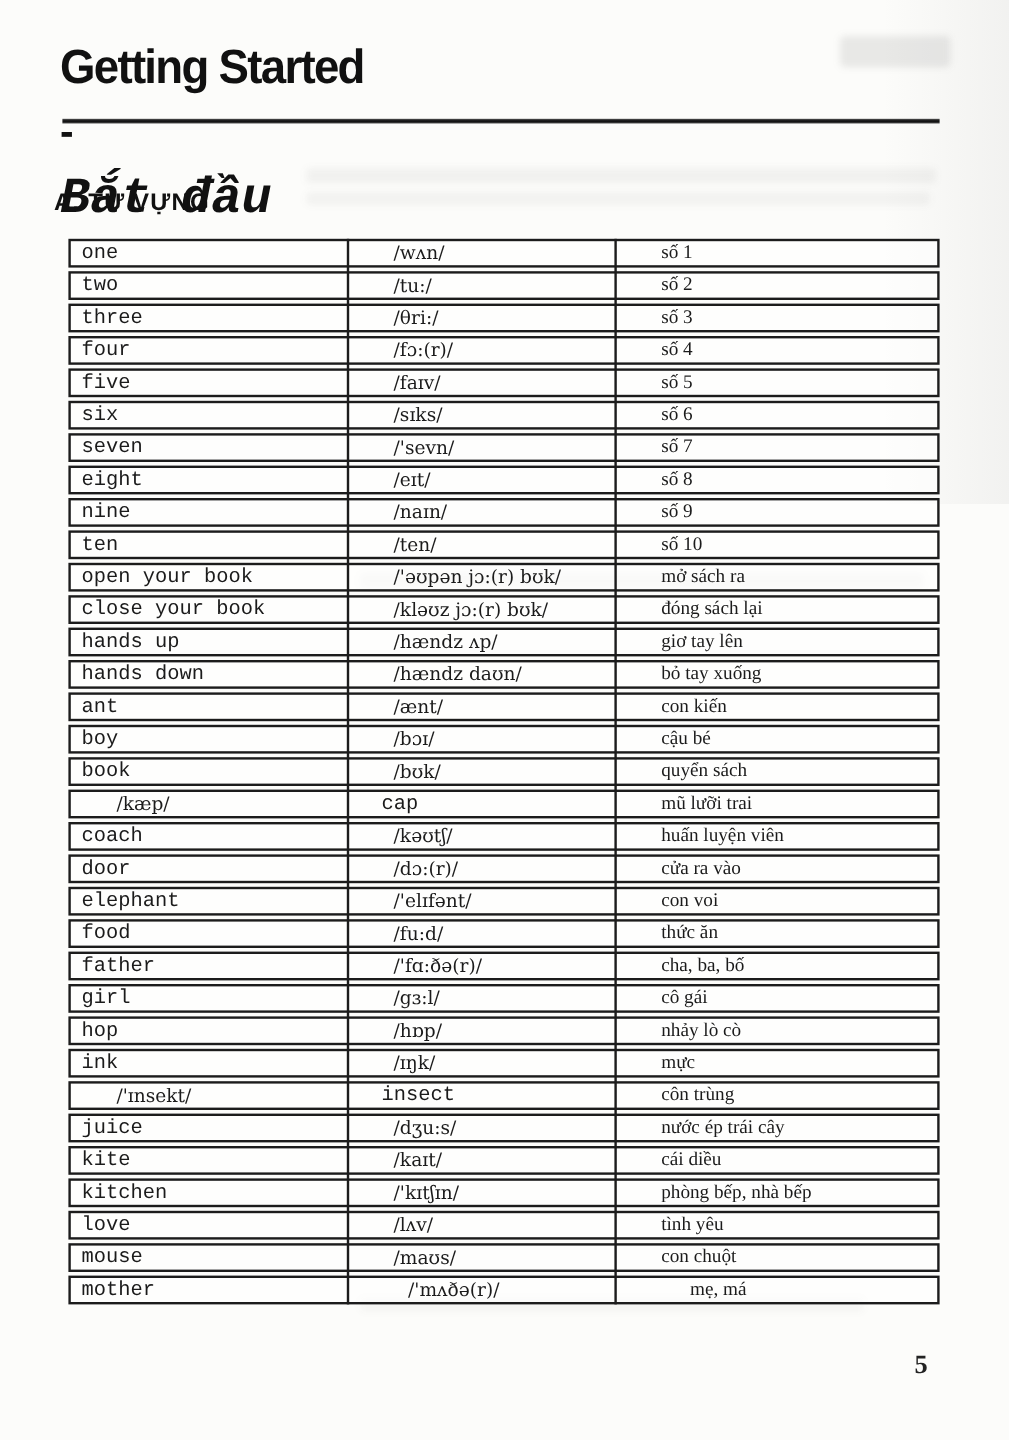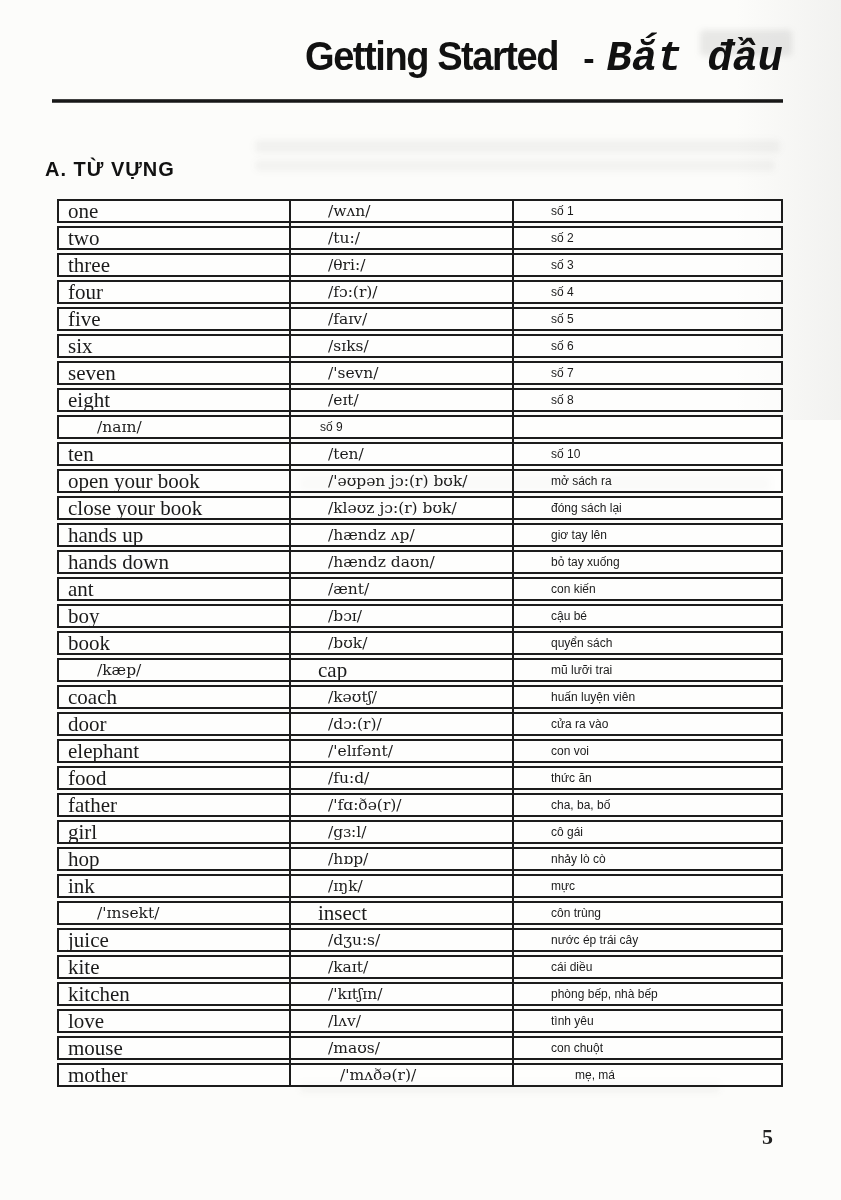--- a/index.html
+++ b/index.html
@@ -11,22 +11,23 @@
   }
   
   .scan-shade{
     position:absolute;right:0;top:0;width:140px;height:420px;
     background:linear-gradient(270deg,rgba(150,150,150,0.10),rgba(150,150,150,0) 75%);
     pointer-events:none;
   }
   
   .title{
     position:absolute;left:50px;top:34px;width:733px;
-    display:flex;justify-content:flex-end;align-items:baseline;gap:12px;
+    display:flex;justify-content:flex-start;align-items:baseline;gap:12px;
     white-space:nowrap;
+    flex-direction:column;
   }
   .t-en{
     font-family:"Liberation Sans",sans-serif;font-weight:bold;
     font-size:40px;letter-spacing:-1.5px;color:#111;
     transform:scaleX(0.95);transform-origin:left bottom;display:inline-block;
   }
   .t-sep{
     font-family:"Liberation Sans",sans-serif;font-weight:bold;
     font-size:34px;color:#111;
   }
@@ -50,29 +51,29 @@
   }
   .row{
     box-sizing:border-box;height:24px;margin-bottom:3px;
     border:2px solid #1c1c1c;display:flex;align-items:stretch;
     background:rgba(255,255,255,0.55);
   }
   .row:last-child{margin-bottom:0;gap:12px;}
   .cell{display:flex;align-items:center;overflow:hidden;white-space:nowrap;}
   .c-word{
     flex:0 0 231px;padding-left:9px;box-sizing:border-box;
-    font-family:Liberation Serif, serif;font-size:21px;
+    font-family:Liberation Mono, monospace;font-size:17px;
   }
   .c-ipa{
     flex:0 0 223px;padding-left:11px;box-sizing:border-box;
     font-family:"DejaVu Serif","Liberation Serif",serif;font-size:15.5px;margin-left:27px;
   }
   .c-meaning{
     flex:1 1 auto;padding-left:11px;box-sizing:border-box;
-    font-family:Liberation Sans, sans-serif;font-size:12px;
+    font-family:Liberation Serif, serif;font-size:16px;
   }
   .vline{
     position:absolute;top:0;bottom:0;width:2px;background:#1c1c1c;z-index:3;
   }
   .vline-1{left:232px;}
   .vline-2{left:455px;}
   
   .page-number{
     position:absolute;left:762px;top:1124px;
     font-family:"Liberation Serif",serif;font-weight:bold;font-size:22px;color:#222;
@@ -154,20 +155,21 @@
         <div class="cell c-meaning">số 7</div>
       </div>
 
       <div class="row">
         <div class="cell c-word">eight</div>
         <div class="cell c-ipa">/eɪt/</div>
         <div class="cell c-meaning">số 8</div>
       </div>
 
       <div class="row">
+        <div class="cell c-word">nine</div>
         <div class="cell c-ipa">/naɪn/</div>
         <div class="cell c-meaning">số 9</div>
       </div>
 
       <div class="row">
         <div class="cell c-word">ten</div>
         <div class="cell c-ipa">/ten/</div>
         <div class="cell c-meaning">số 10</div>
       </div>
 

